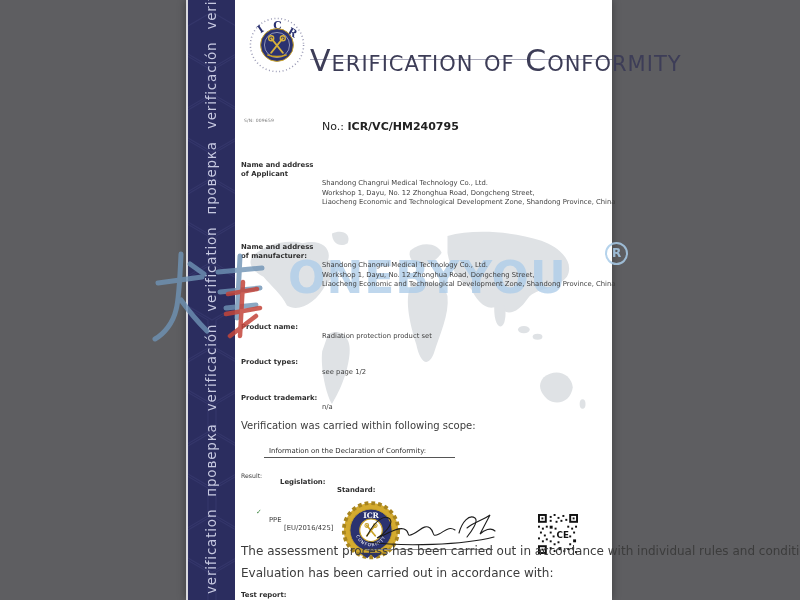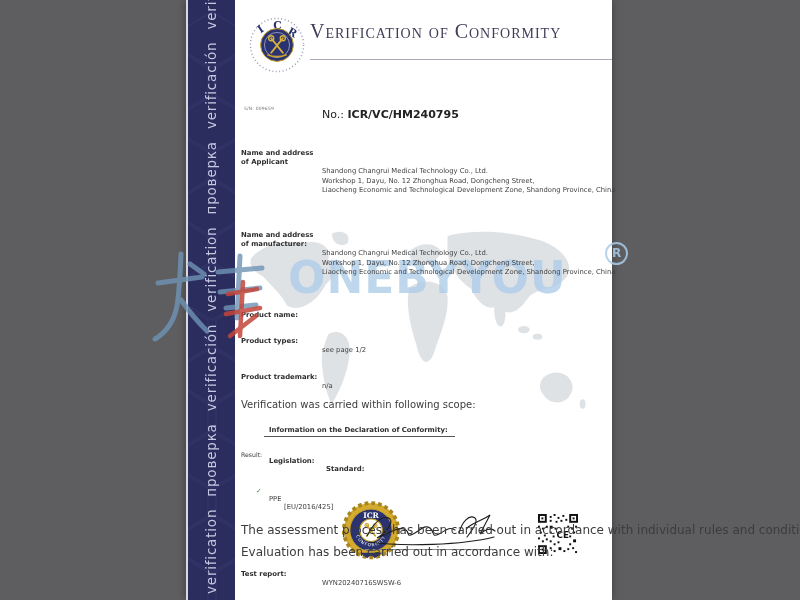--- a/index.html
+++ b/index.html
@@ -14,34 +14,34 @@
   .sidebar { position:absolute; left:2px; top:0; width:47px; height:600px; background:#2b2d5f; overflow:hidden; }
   .sidebar svg { position:absolute; left:0; top:0; opacity:.55; }
   .sidebar-text { position:absolute; left:2px; top:600px; width:600px; height:47px; line-height:47px;
       transform:rotate(-90deg); transform-origin:0 0; white-space:nowrap;
       color:#c6c8e0; font-size:13.5px; letter-spacing:.8px; word-spacing:7px; padding-left:6px; }
 
   .content { position:absolute; left:49px; top:0; width:377px; height:600px; }
 
   
   .logo-icr { position:absolute; left:13px; top:16px; width:58px; height:58px; }
-  .title { position:absolute; left:75px; top:20px; font-size:20px; color:#3d3d57; font-variant:small-caps; letter-spacing:1px; white-space:nowrap;font-family:Liberation Serif, serif; }
+  .title { position:absolute; left:75px; top:43px; font-size:30px; color:#3d3d57; font-variant:small-caps; letter-spacing:1px; white-space:nowrap; }
   .title-rule { position:absolute; left:75px; top:59px; width:302px; height:1px; background:#a9a9bb; }
   .serial { position:absolute; left:9px; top:83px; font-size:4.5px; color:#777; letter-spacing:.2px; }
   .cert-no { position:absolute; left:87px; top:80px; font-size:11px; color:#222; white-space:nowrap; }
   .cert-no b { font-weight:700; }
 
   
   .flabel { position:absolute; left:6px; width:80px; font-size:6.9px; font-weight:700; color:#2d2d2d; line-height:9.2px; }
   .fval   { position:absolute; left:87px; font-size:6.8px; color:#3f3f3f; line-height:9.2px; white-space:nowrap; }
 
   .scope-line { position:absolute; left:6px; top:220px; font-size:10px; color:#3c3c3c; }
   .doc-table-title { position:absolute; left:29px; top:236px; width:191px; border-bottom:1px solid #555;
-      font-size:6.9px; font-weight:700; color:#2e2e2e; padding-left:5px; padding-bottom:1.5px; white-space:nowrap; }
-  .colhdr { position:absolute; top:249px; font-size:6.9px; font-weight:700; color:#2d2d2d; white-space:nowrap; }
+      font-size:6.9px; font-weight:400; color:#2e2e2e; padding-left:5px; padding-bottom:1.5px; white-space:nowrap; }
+  .colhdr { position:absolute; top:249px; font-size:6.9px; font-weight:700; color:#2d2d2d; white-space:nowrap;margin-left:11px; }
   .result-hdr { position:absolute; left:6px; top:250px; font-size:6.2px; color:#3c3c3c; }
   .doc-row { position:absolute; top:263px; font-size:6.8px; color:#3b3b3b; white-space:nowrap; }
   .assess { position:absolute; left:6px; font-size:12px; color:#3c3c3c; white-space:nowrap; }
   .badge { position:absolute; left:106px; top:500px; width:60px; height:66px; }
   .signature { position:absolute; left:128px; top:506px; width:135px; height:42px; }
   .sig-rule { position:absolute; left:130px; top:549px; width:128px; height:1px; background:#8a8a8a; }
   .qr { position:absolute; left:303px; top:514px; width:40px; height:40px; }
 
   
   .worldmap { position:absolute; left:3px; top:224px; width:372px; height:240px; z-index:0; }
@@ -143,20 +143,21 @@
       </div>
 
       <div class="flabel ztext" style="top:144px">Name and address of manufacturer:</div>
       <div class="fval ztext" style="top:144px">
         <div>Shandong Changrui Medical Technology Co., Ltd.</div>
         <div>Workshop 1, Dayu, No. 12 Zhonghua Road, Dongcheng Street,</div>
         <div>Liaocheng Economic and Technological Development Zone, Shandong Province, China</div>
       </div>
 
       <div class="flabel ztext" style="top:178px">Product name:</div>
+      <div class="fval ztext" style="top:178px">Radiation protection product set</div>
 
       <div class="flabel ztext" style="top:195px">Product types:</div>
       <div class="fval ztext" style="top:195px">see page 1/2</div>
 
       <div class="flabel ztext" style="top:212px">Product trademark:</div>
       <div class="fval ztext" style="top:212px">n/a</div>
 
       <div class="scope-line ztext">Verification was carried within following scope:</div>
       <div class="doc-table-title ztext">Information on the Declaration of Conformity:</div>
       <div class="result-hdr ztext">Result:</div>

